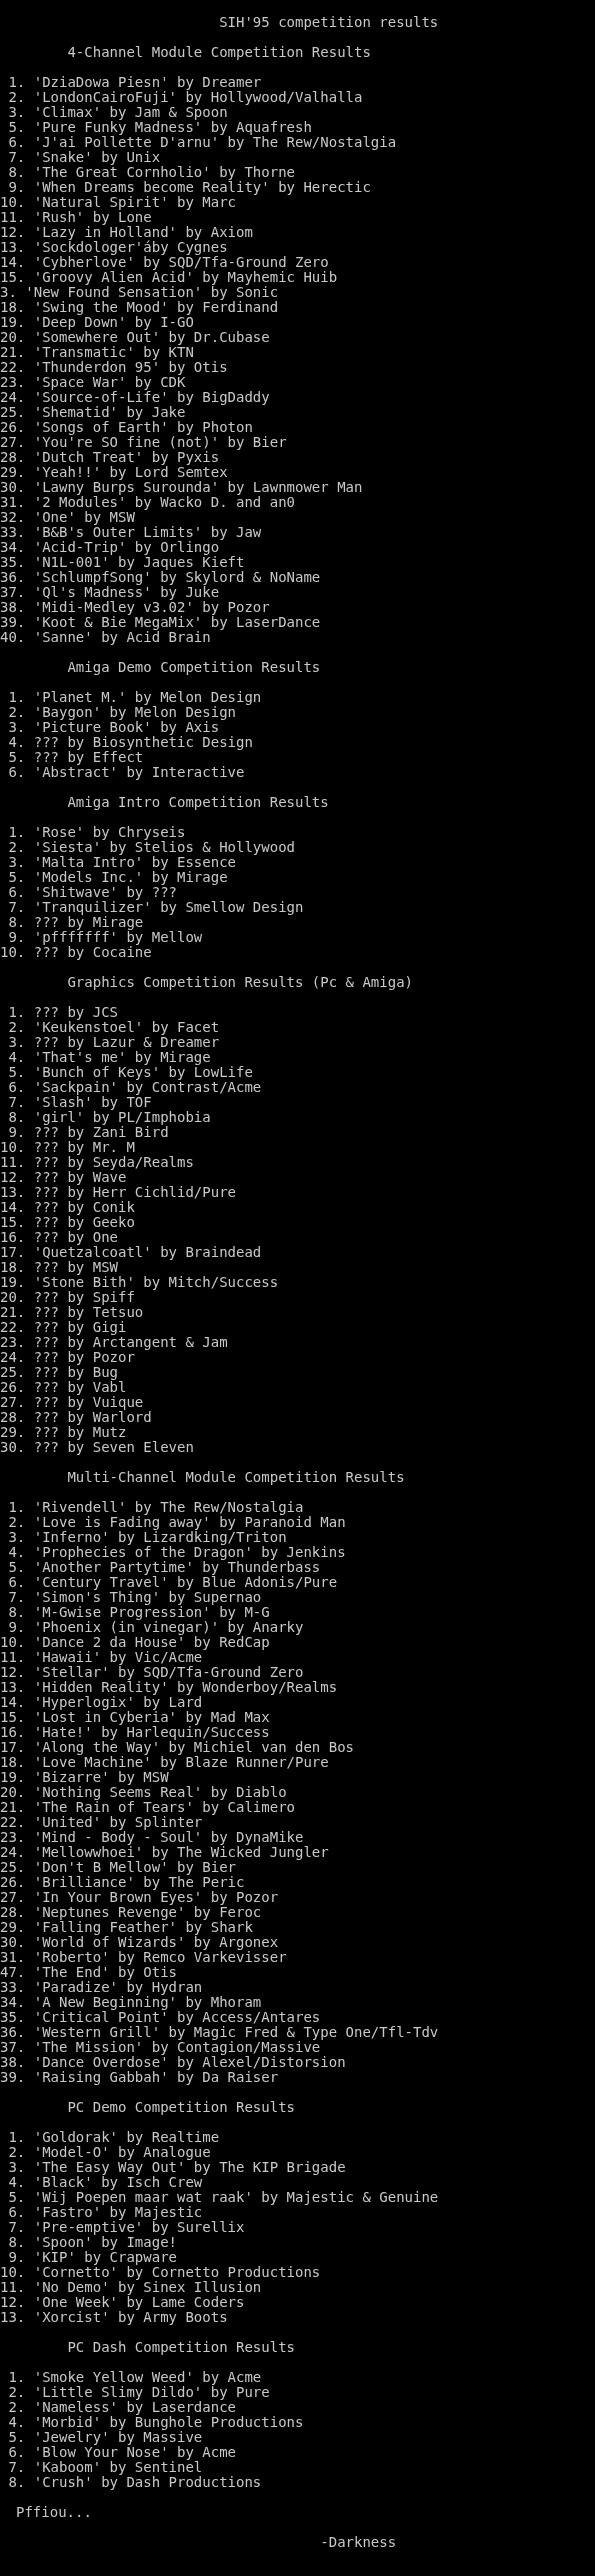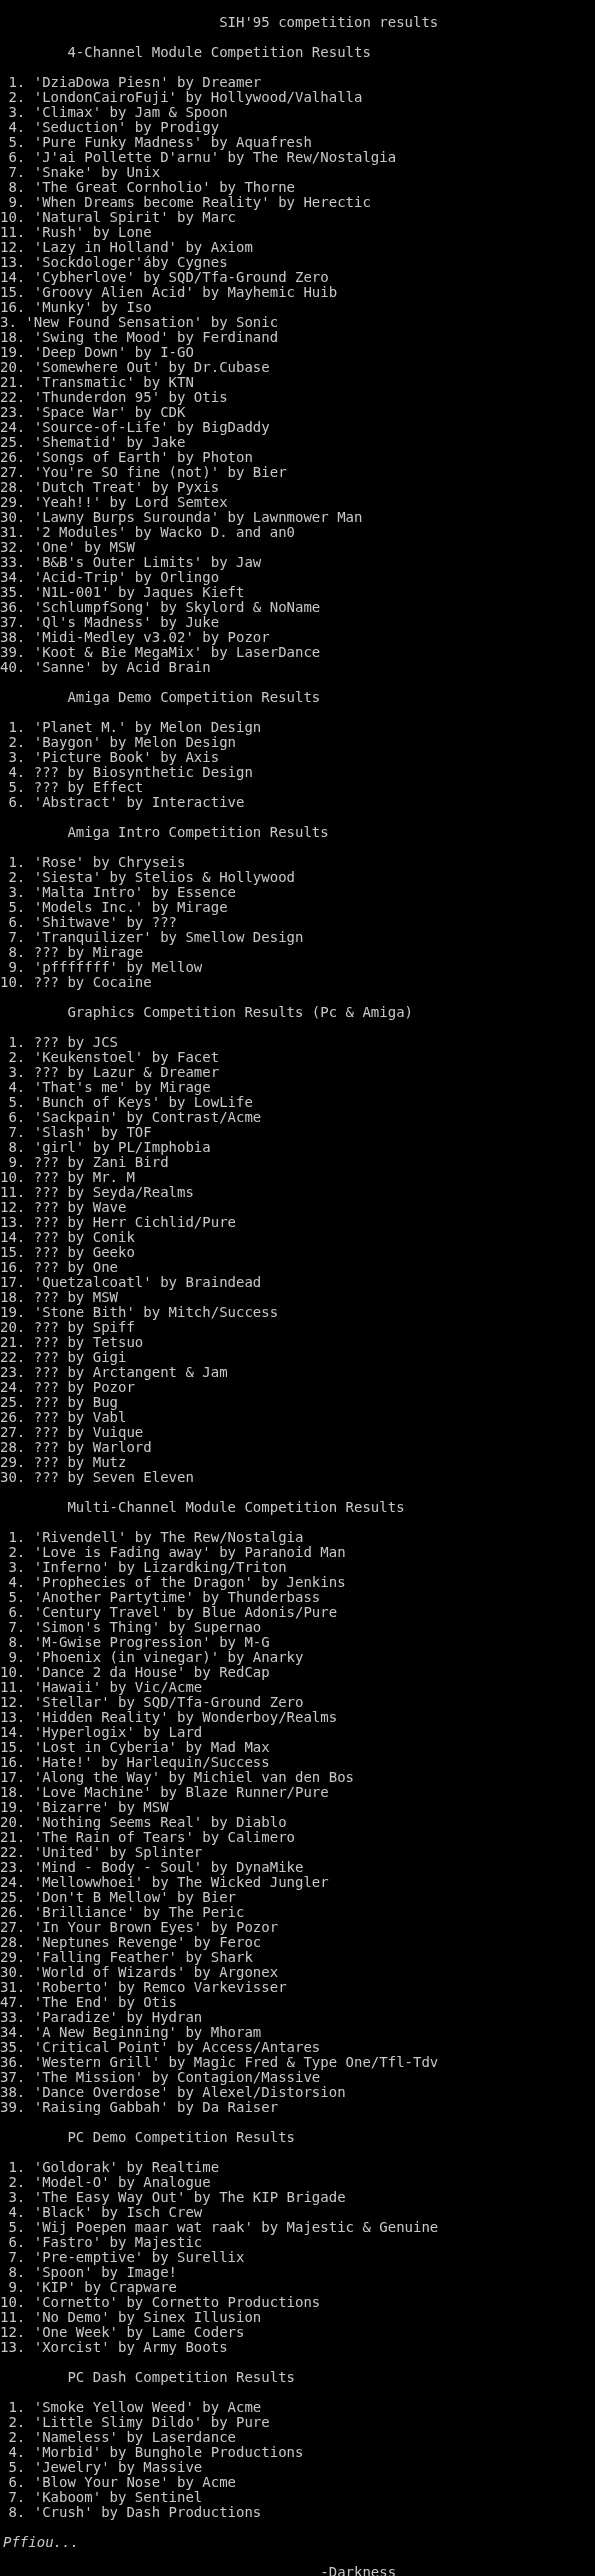--- a/index.html
+++ b/index.html
@@ -18,49 +18,47 @@
     overflow: hidden;
   }
   .row {
     height: 15px;
     line-height: 15px;
     white-space: pre;
   }
   .title-row    { padding-left: 26ch; }
   .heading-row  { padding-left: 8ch; }
   .entry-row    { padding-left: 0; }
-  .closing-row  { padding-left: 3px; font-style: italic; }
+  .closing-row  { padding-left: 16px; }
   .signature-row{ padding-left: 38ch; }
 </style>
 </head>
 <body>
 
 <div id="screen" style="background: rgb(0, 0, 0); color: rgb(200, 200, 200);">
   <div class="row"></div>
   <div class="row title-row">SIH'95 competition results</div>
   <div id="sections-root">
       <div class="row "></div>
       <div class="row heading-row">4-Channel Module Competition Results</div>
       <div class="row "></div>
       <div class="row entry-row"> 1. 'DziaDowa Piesn' by Dreamer</div>
       <div class="row entry-row"> 2. 'LondonCairoFuji' by Hollywood/Valhalla</div>
       <div class="row entry-row"> 3. 'Climax' by Jam &amp; Spoon</div>
-      <div class="row entry-row"> 4. 'Seduction' by Prodigy</div>
       <div class="row entry-row"> 5. 'Pure Funky Madness' by Aquafresh</div>
       <div class="row entry-row"> 6. 'J'ai Pollette D'arnu' by The Rew/Nostalgia</div>
       <div class="row entry-row"> 7. 'Snake' by Unix</div>
       <div class="row entry-row"> 8. 'The Great Cornholio' by Thorne</div>
       <div class="row entry-row"> 9. 'When Dreams become Reality' by Herectic</div>
       <div class="row entry-row">10. 'Natural Spirit' by Marc</div>
       <div class="row entry-row">11. 'Rush' by Lone</div>
       <div class="row entry-row">12. 'Lazy in Holland' by Axiom</div>
       <div class="row entry-row">13. 'Sockdologer'áby Cygnes</div>
       <div class="row entry-row">14. 'Cybherlove' by SQD/Tfa-Ground Zero</div>
       <div class="row entry-row">15. 'Groovy Alien Acid' by Mayhemic Huib</div>
-      <div class="row entry-row">16. 'Munky' by Iso</div>
       <div class="row entry-row">3. 'New Found Sensation' by Sonic</div>
       <div class="row entry-row">18. 'Swing the Mood' by Ferdinand</div>
       <div class="row entry-row">19. 'Deep Down' by I-GO</div>
       <div class="row entry-row">20. 'Somewhere Out' by Dr.Cubase</div>
       <div class="row entry-row">21. 'Transmatic' by KTN</div>
       <div class="row entry-row">22. 'Thunderdon 95' by Otis</div>
       <div class="row entry-row">23. 'Space War' by CDK</div>
       <div class="row entry-row">24. 'Source-of-Life' by BigDaddy</div>
       <div class="row entry-row">25. 'Shematid' by Jake</div>
       <div class="row entry-row">26. 'Songs of Earth' by Photon</div>

